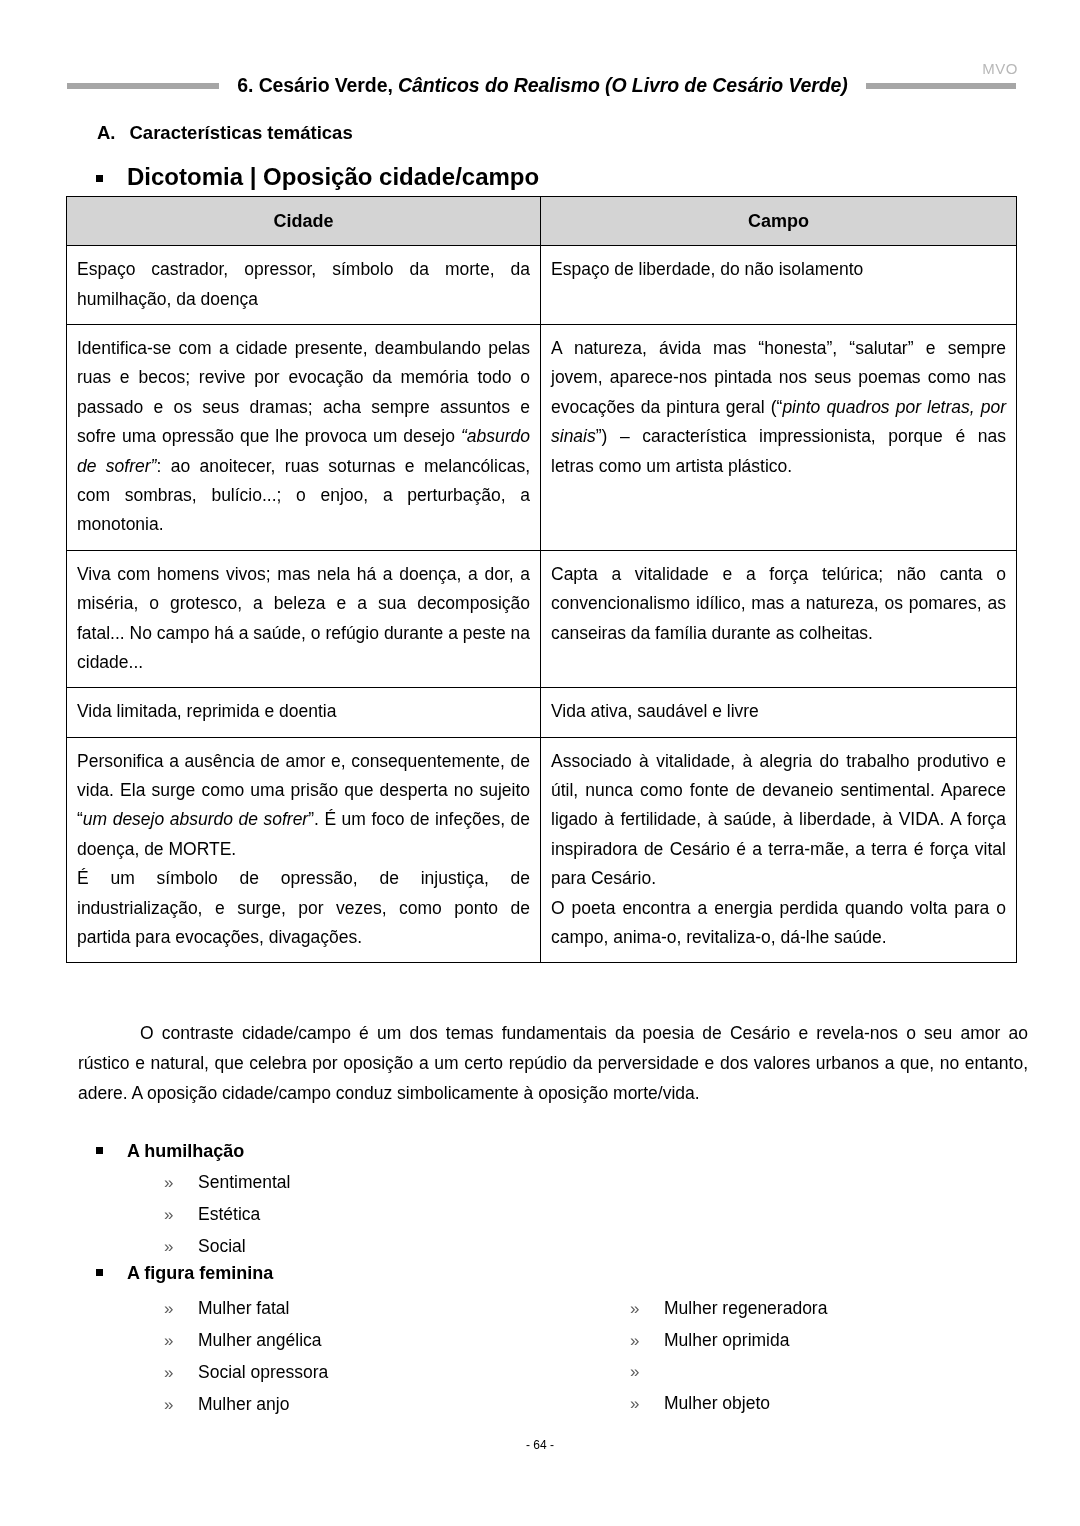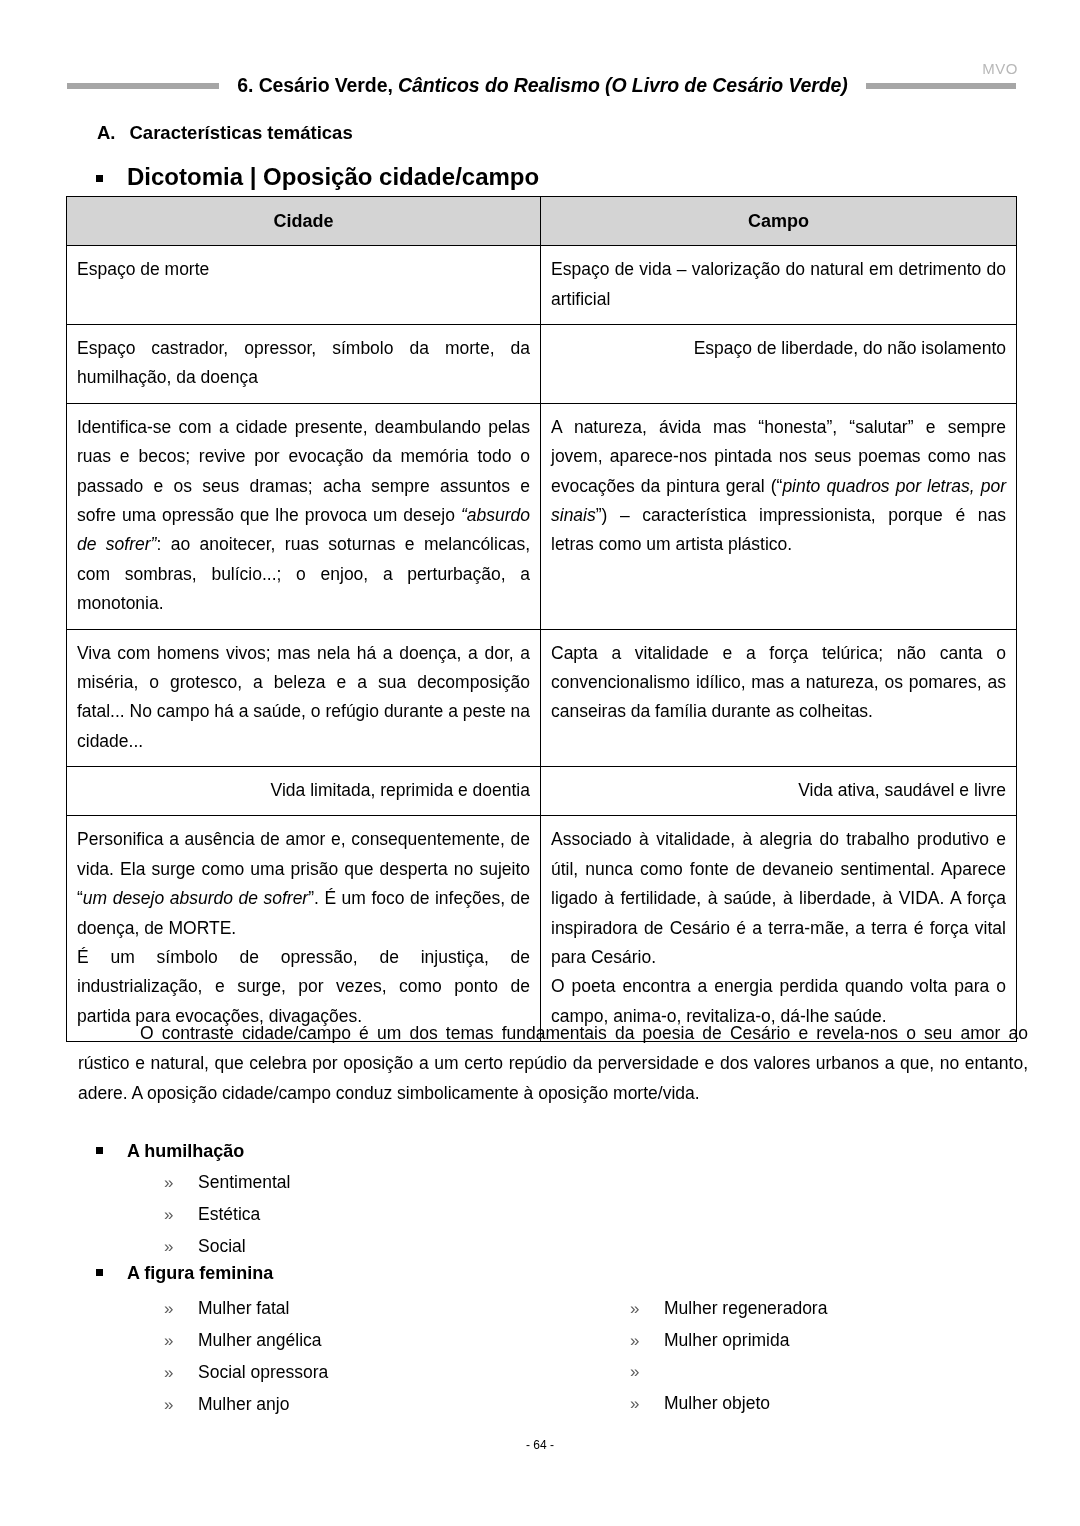--- a/index.html
+++ b/index.html
@@ -106,21 +106,20 @@
   }
   table.dicho col.c1 { width: 474px; }
   table.dicho col.c2 { width: 476px; }
 
   table.dicho th,
   table.dicho td {
     border: 1.2px solid #000000;
     vertical-align: top;
     padding: 9px 10px 10px 10px;
     line-height: 1.68;
-    text-align: right;
   }
   table.dicho th {
     background: #d4d4d4;
     text-align: center;
     font-weight: bold;
     font-size: 18px;
     padding: 9px 10px;
   }
   table.dicho td.just { text-align: justify; text-align-last: left; }
   table.dicho td p { margin: 0; }
@@ -217,28 +216,20 @@
       </colgroup>
     <thead>
       <tr>
         <th>Cidade</th>
         <th>Campo</th>
       </tr>
     </thead>
     <tbody>
       <tr>
         <td class="just">
-          <p>Espaço de morte</p>
-        </td>
-        <td class="just">
-          <p>Espaço de vida – valorização do natural em detrimento do artificial</p>
-        </td>
-      </tr>
-      <tr>
-        <td class="just">
           <p>Espaço castrador, opressor, símbolo da morte, da humilhação, da doença</p>
         </td>
         <td>
           <p>Espaço de liberdade, do não isolamento</p>
         </td>
       </tr>
       <tr>
         <td class="just">
           <p>Identifica-se com a cidade presente, deambulando pelas ruas e becos; revive por evocação da memória todo o passado e os seus dramas; acha sempre assuntos e sofre uma opressão que lhe provoca um desejo <i>“absurdo de sofrer”</i>: ao anoitecer, ruas soturnas e melancólicas, com sombras, bulício...; o enjoo, a perturbação, a monotonia.</p>
         </td>

